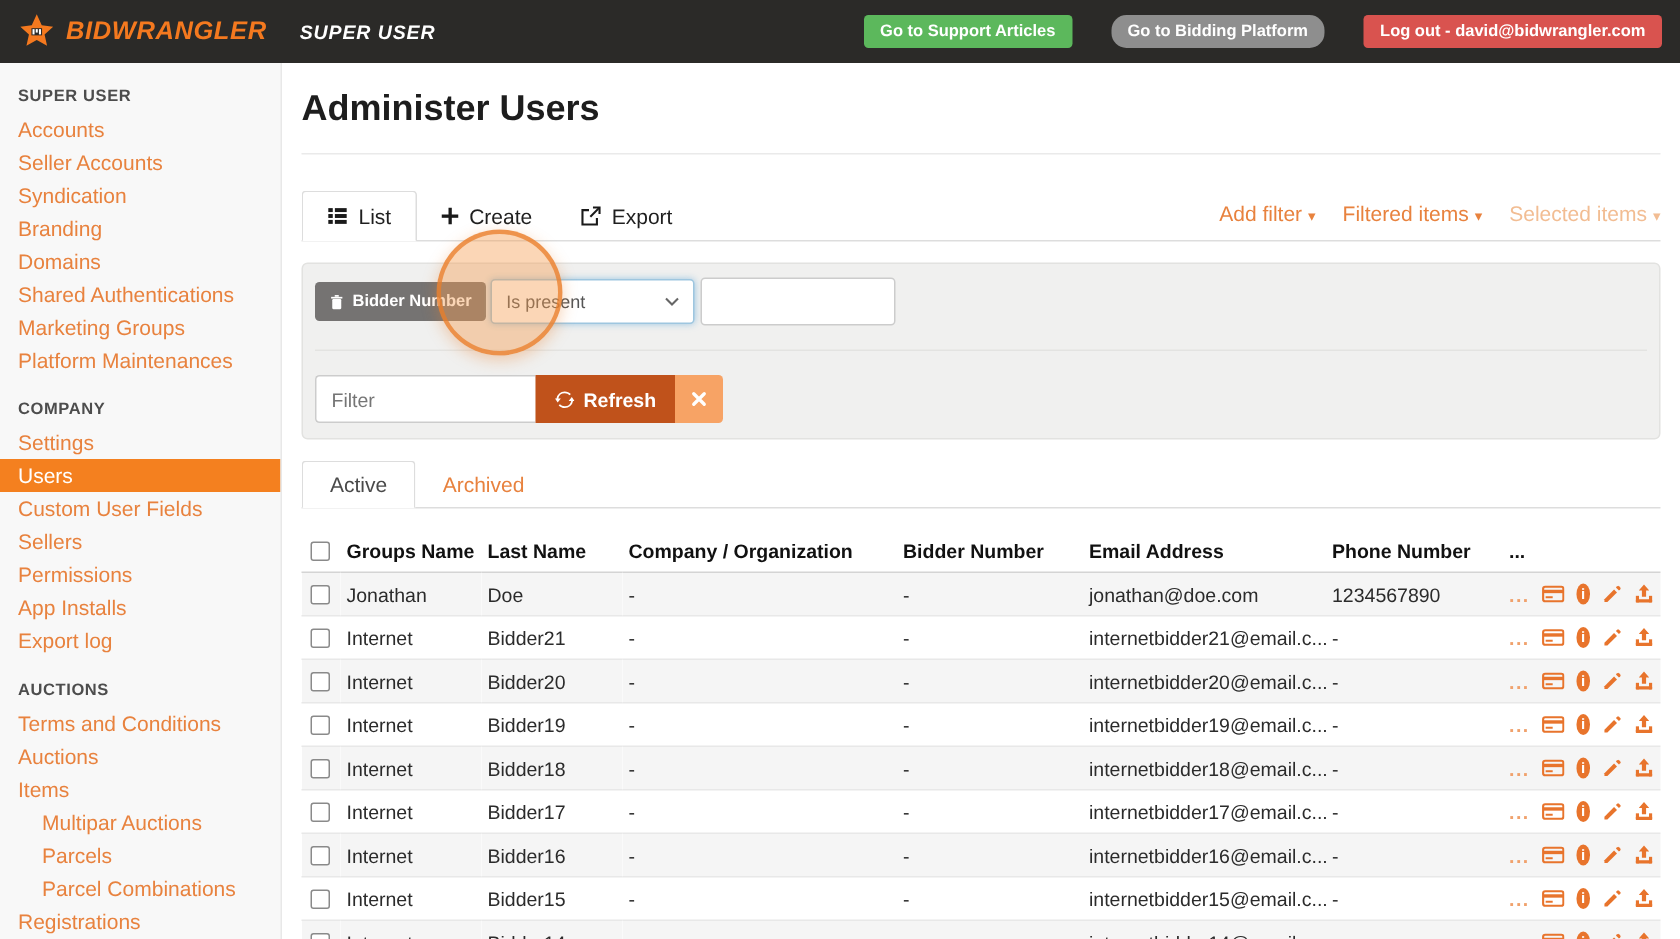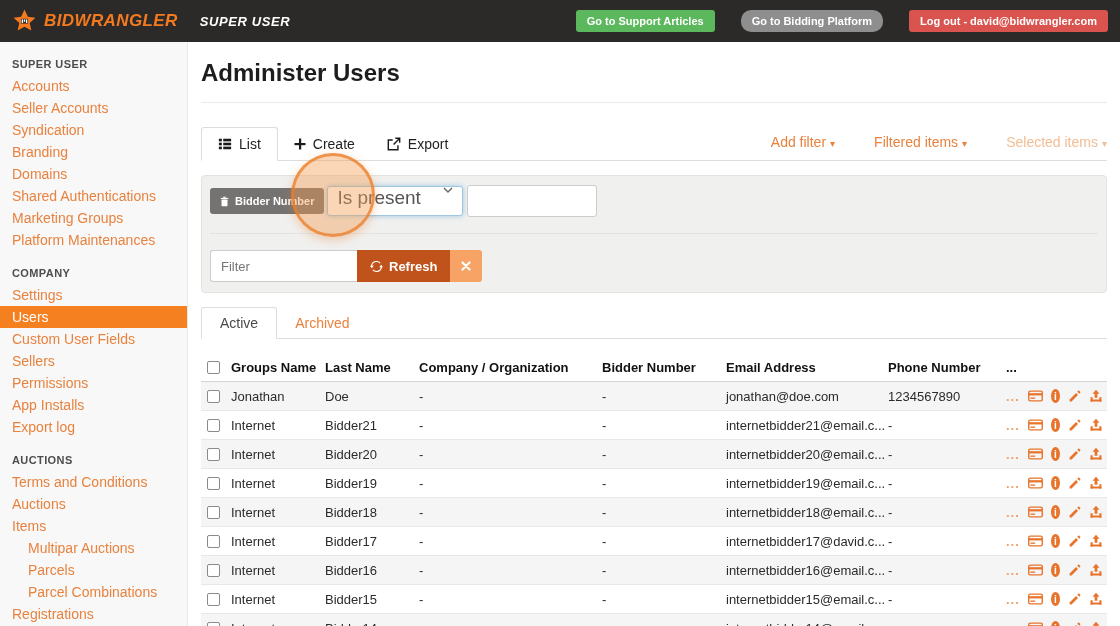--- a/index.html
+++ b/index.html
@@ -25,30 +25,30 @@
 
   
   .main{position:absolute;top:42px;left:188px;right:0;bottom:0;background:#fff;padding:0 13px;box-sizing:border-box;overflow:hidden;}
   .page-title{font-size:24px;font-weight:bold;color:#1d1d1d;margin:17px 0 0;}
   .title-rule{border-bottom:1px solid #eaeaea;margin-top:15px;}
 
   .tabbar{display:flex;align-items:flex-end;border-bottom:1px solid #ddd;margin-top:20px;height:37px;}
   .tab{display:flex;align-items:center;gap:7px;padding:8px 16px;font-size:14px;color:#1f1f1f;cursor:pointer;}
   .tab.active{background:#fff;border:1px solid #ddd;border-bottom:1px solid #fff;border-radius:3px 3px 0 0;margin-bottom:-1px;}
   .ticon{display:inline-flex;align-items:center;}
-  .filter-links{margin-left:auto;display:flex;gap:39px;align-self:center;align-items:flex-end;}
+  .filter-links{margin-left:auto;display:flex;gap:18px;align-self:center;align-items:flex-end;}
   .flink{font-size:14px;color:#e8823e;cursor:pointer;white-space:nowrap;}
   .flink .caret{font-size:10px;margin-left:4px;}
   .flink.disabled{color:#f2bd93;cursor:default;}
 
   
   .filter-panel{margin-top:14px;background:#f0f0ef;border:1px solid #e2e2e0;border-radius:4px;padding:9px 8px 10px;}
   .fp-row1{display:flex;align-items:center;}
   .chip{display:inline-flex;align-items:center;gap:6px;background:#757372;color:#fff;font-size:11px;font-weight:bold;border-radius:3px;padding:7px 10px;cursor:pointer;white-space:nowrap;}
-  .op-select{width:116px;height:28px;border:1px solid #9ec6df;border-radius:3px;background:#fff;box-shadow:0 0 5px rgba(110,175,220,.65);display:flex;justify-content:space-between;padding:0 9px;font-size:19px;color:#555;cursor:pointer;margin-left:3px;box-sizing:content-box;}
+  .op-select{width:116px;height:28px;border:1px solid #9ec6df;border-radius:3px;background:#fff;box-shadow:0 0 5px rgba(110,175,220,.65);display:flex;align-items:center;justify-content:space-between;padding:0 9px;font-size:12px;color:#555;cursor:pointer;margin-left:3px;box-sizing:content-box;}
   .fp-input{width:112px;height:30px;border:1px solid #ccc;border-radius:3px;margin-left:4px;background:#fff;font:13px "Liberation Sans",sans-serif;padding:0 8px;}
   .fp-sep{border-top:1px solid #e3e3e1;margin:16px 0;}
   .fp-row2{display:flex;align-items:stretch;}
   .filter-input{width:126px;height:30px;border:1px solid #ccc;border-right:none;border-radius:3px 0 0 3px;padding:0 10px;font:13px "Liberation Sans",sans-serif;color:#555;background:#fff;box-sizing:content-box;}
   .btn-refresh{display:flex;align-items:center;gap:6px;background:#c0521b;color:#fff;border:none;font:bold 13px "Liberation Sans",sans-serif;padding:0 13px;cursor:pointer;}
   .btn-x{width:32px;background:#f7a365;border:none;border-radius:0 3px 3px 0;cursor:pointer;display:flex;align-items:center;justify-content:center;}
 
   
   .status-tabs{display:flex;border-bottom:1px solid #ddd;margin-top:12px;height:33px;align-items:flex-end;}
   .stab{padding:7px 18px;font-size:14px;color:#e8823e;cursor:pointer;}
@@ -435,21 +435,21 @@
           </td>
         </tr>
         <tr>
           <td class="c-check">
             <input type="checkbox" class="cb" style="">
           </td>
           <td>Internet</td>
           <td>Bidder17</td>
           <td>-</td>
           <td>-</td>
-          <td>internetbidder17@david.c...</td>
+          <td>internetbidder17@email.c...</td>
           <td>-</td>
           <td>
             <span class="acts">
               <span class="dots">...</span>
               <span class="ic">
                 <svg viewBox="0 0 16 12" width="15" height="12">
                   <rect x="0.8" y="0.8" width="14.4" height="10.4" rx="1.5" fill="none" stroke="#e8742c" stroke-width="1.5"></rect>
                   <rect x="0.8" y="3" width="14.4" height="2.4" fill="#e8742c"></rect>
                   <rect x="2.6" y="7.6" width="5" height="1.4" fill="#e8742c"></rect>
                 </svg>

